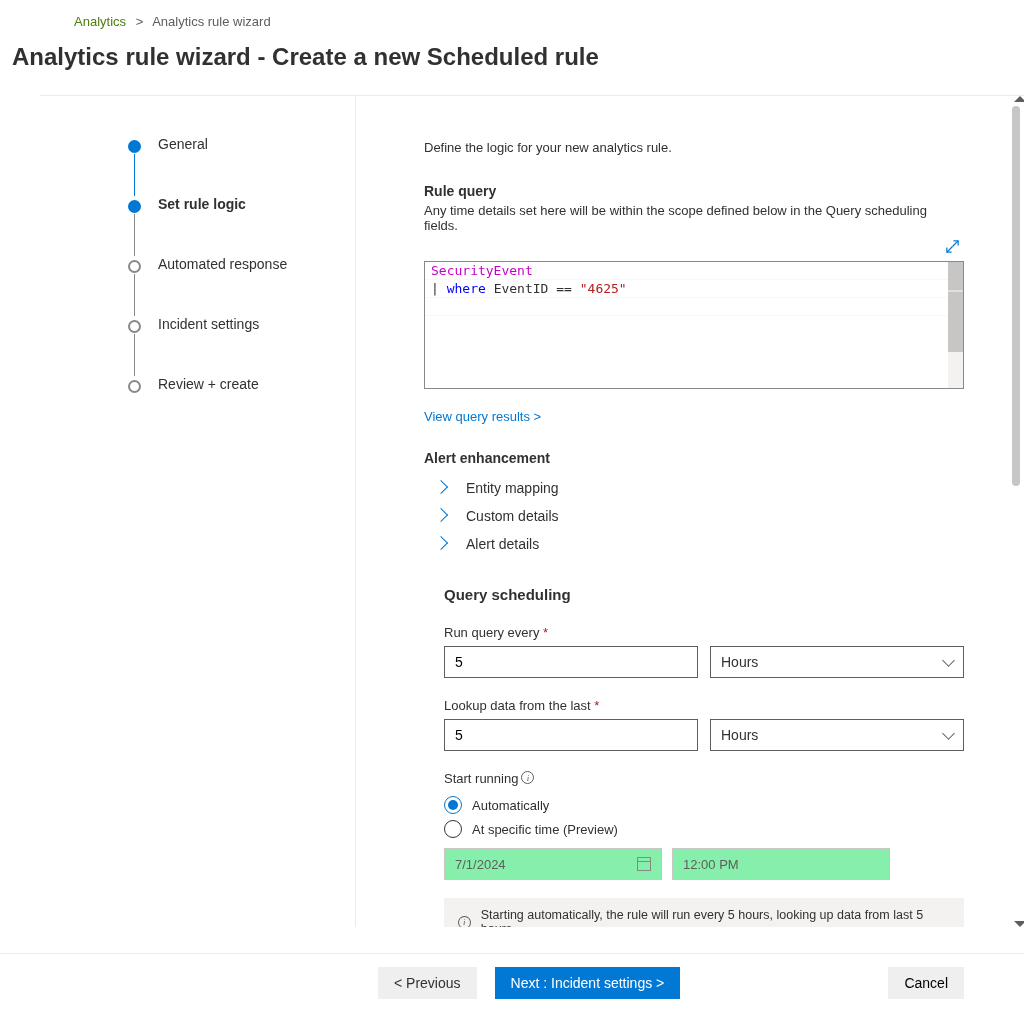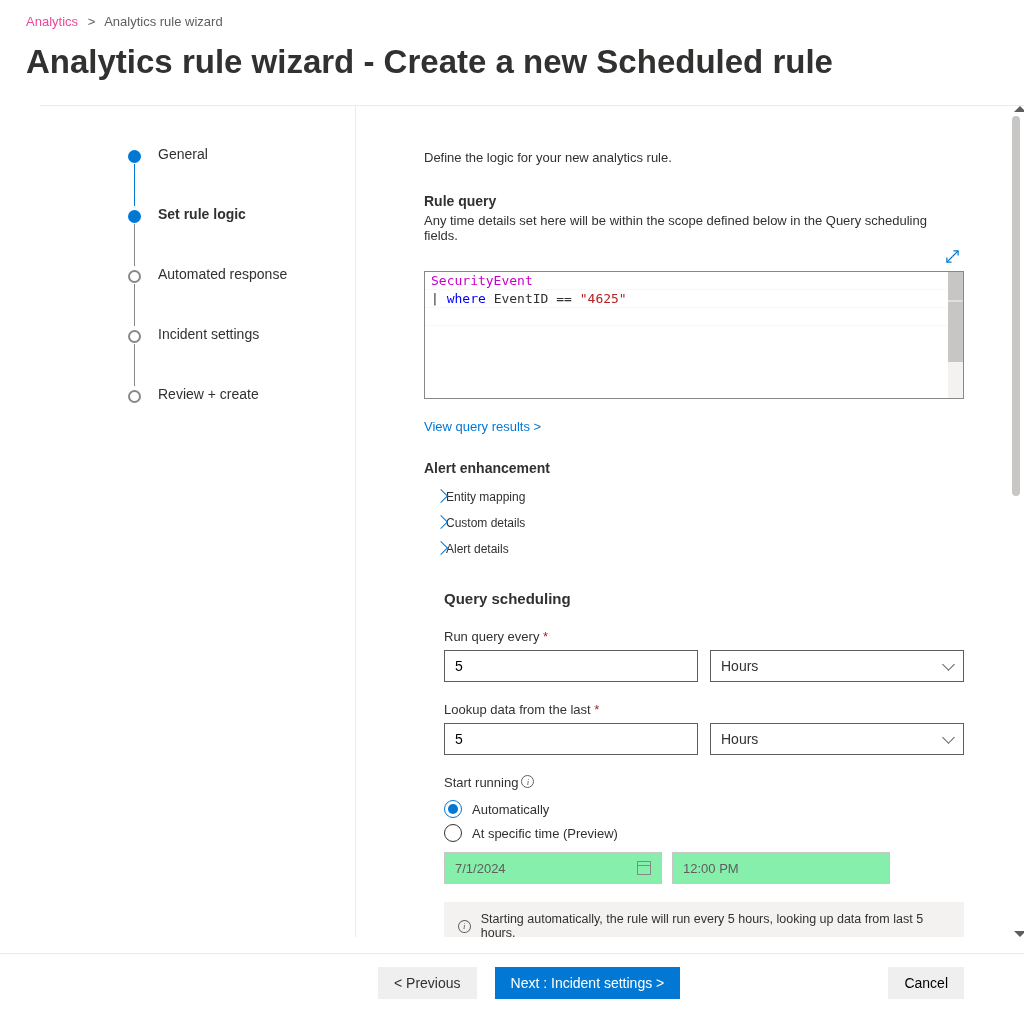--- a/index.html
+++ b/index.html
@@ -11,25 +11,25 @@
     width: 1024px;
     height: 1019px;
     overflow: hidden;
     position: relative;
   }
   .breadcrumb {
     padding: 14px 26px 8px;
     font-size: 13px;
     color: #605e5c;
   }
-  .breadcrumb a { color: #ec4899; text-decoration: none; }
+  .breadcrumb a { color: #4d7c0f; text-decoration: none; margin-left: 48px; }
   .breadcrumb .sep { margin: 0 6px; color: #605e5c; }
   .page-title {
-    padding: 6px 26px 24px;
-    font-size: 33px;
+    padding: 6px 12px 24px;
+    font-size: 24px;
     font-weight: 600;
     color: #323130;
   }
   .wizard {
     display: flex;
     height: 832px;
   }
   .sidebar {
     width: 328px;
     border-top: 1px solid #edebe9;
@@ -107,22 +107,22 @@
     background:#f3f2f1;
   }
   .code-scroll-thumb-top{position:absolute;top:0;left:0;right:0;height:28px;background:#c8c6c4;}
   .code-scroll-gap{position:absolute;top:28px;left:0;right:0;height:2px;background:#e1dfdd;}
   .code-scroll-thumb{position:absolute;top:30px;left:0;right:0;height:60px;background:#c8c6c4;}
 
   .link { color: #0078d4; text-decoration: none; font-size: 13px; cursor:pointer; display:inline-block;}
   .view-results { margin: 20px 0 26px; }
 
   .enh-item {
-    display: flex; align-items: center; gap: 0;
-    padding: 6px 0 6px 12px; cursor: pointer; font-size: 12px;
+    display: flex; align-items: center; gap: 20px;
+    padding: 6px 0 6px 12px; cursor: pointer; font-size: 14px;
   }
   .chevron {
     width: 10px; height: 10px;
     border-right: 1.5px solid #0078d4;
     border-bottom: 1.5px solid #0078d4;
     transform: rotate(-45deg);
     margin-top: -2px;
   }
 
   .sched { padding-left: 20px; margin-top: 28px; }

